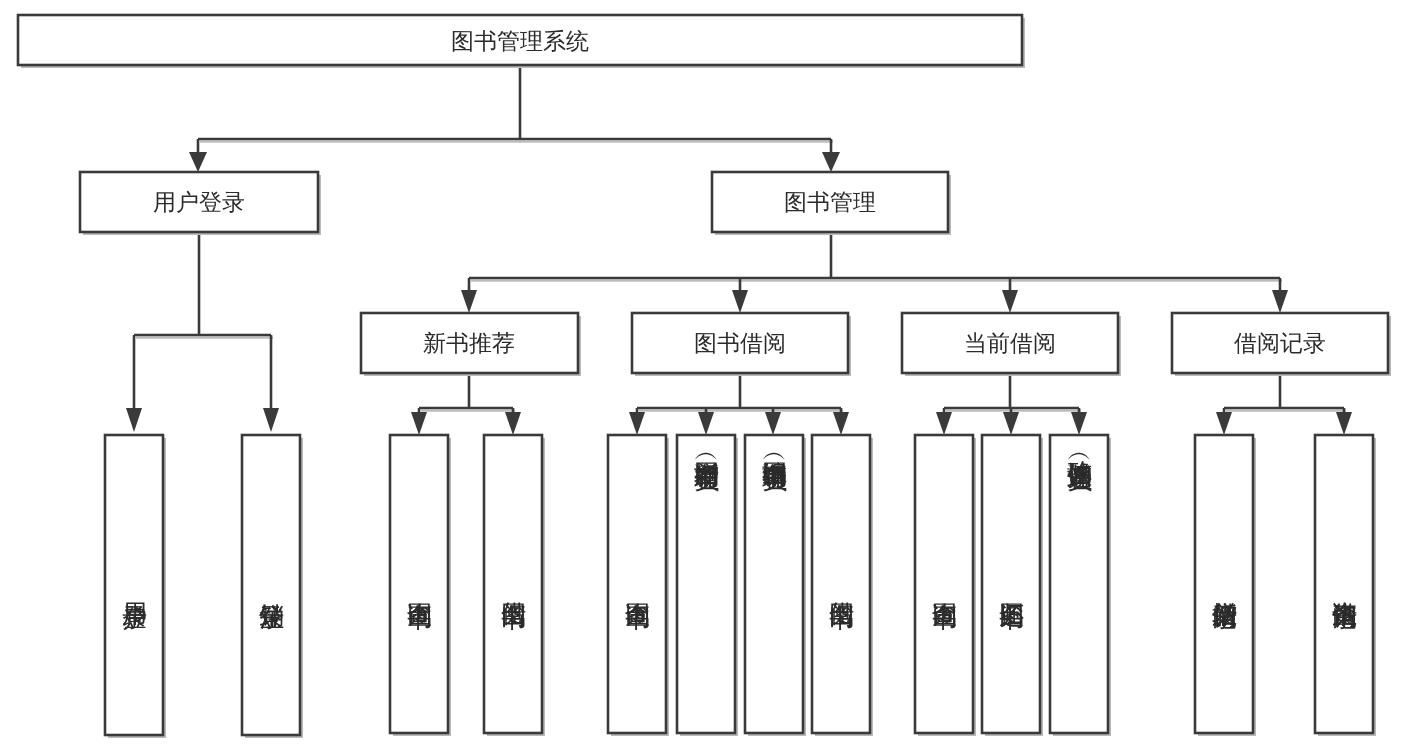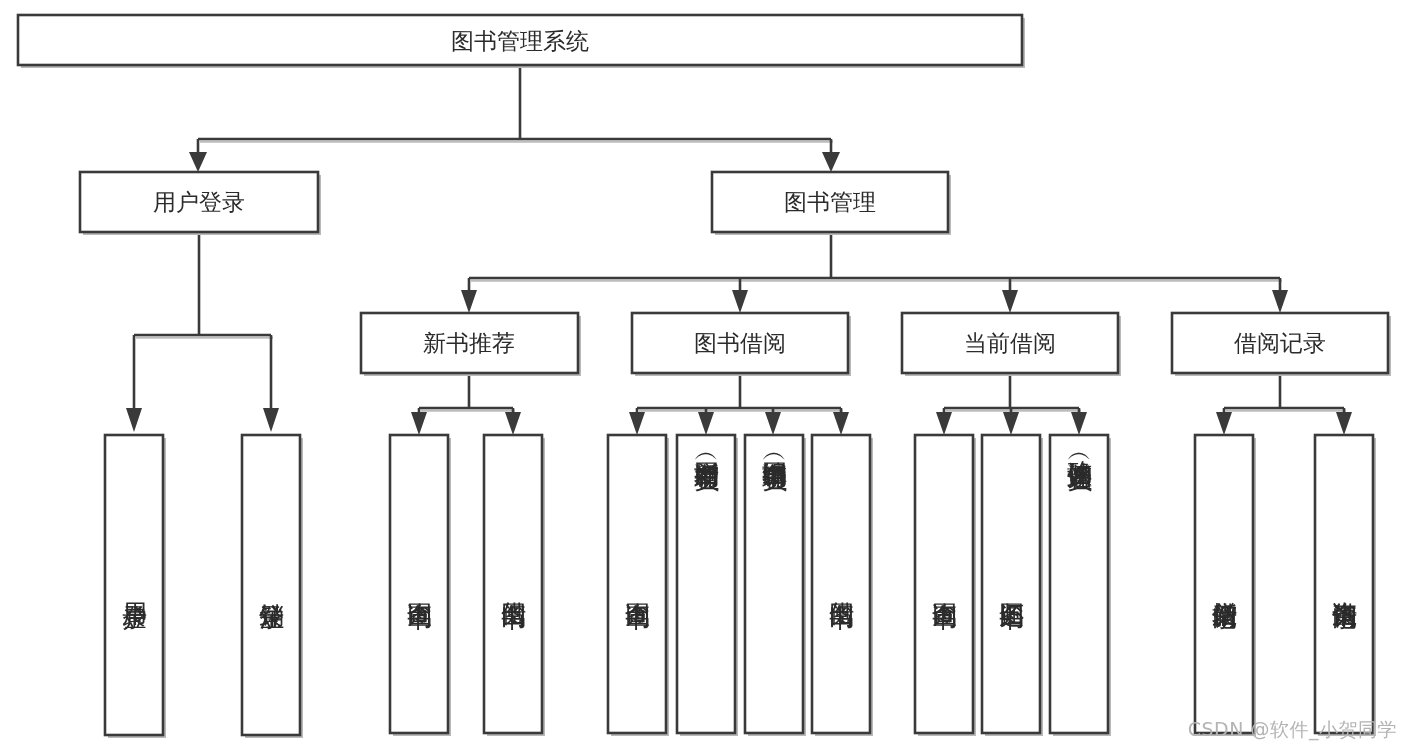--- a/index.html
+++ b/index.html
@@ -253,15 +253,14 @@
   <div class="vlabel" style="left:745px; top:441px; width:58px; height:290px; justify-content:flex-start; display:flex; align-items:center;">编辑图书（管理员）</div>
   <div class="vlabel" style="left:812px; top:435px; width:58px; height:298px; justify-content:center; display:flex; align-items:center;">借阅图书</div>
 
   <div class="vlabel" style="left:915px; top:435px; width:58px; height:298px; justify-content:center; display:flex; align-items:center;">查询图书</div>
   <div class="vlabel" style="left:982px; top:435px; width:58px; height:298px; justify-content:center; display:flex; align-items:center;">归还图书</div>
   <div class="vlabel" style="left:1050px; top:441px; width:58px; height:290px; justify-content:flex-start; display:flex; align-items:center;">确认归还（管理员）</div>
 
   <div class="vlabel" style="left:1195px; top:435px; width:58px; height:298px; justify-content:center; display:flex; align-items:center;">新增借阅记录</div>
   <div class="vlabel" style="left:1315px; top:435px; width:58px; height:298px; justify-content:center; display:flex; align-items:center;">查询借阅记录</div>
 
-  <div class="watermark-text">CSDN @软件_小贺同学</div>
 
 </div>
 
 </body></html>

